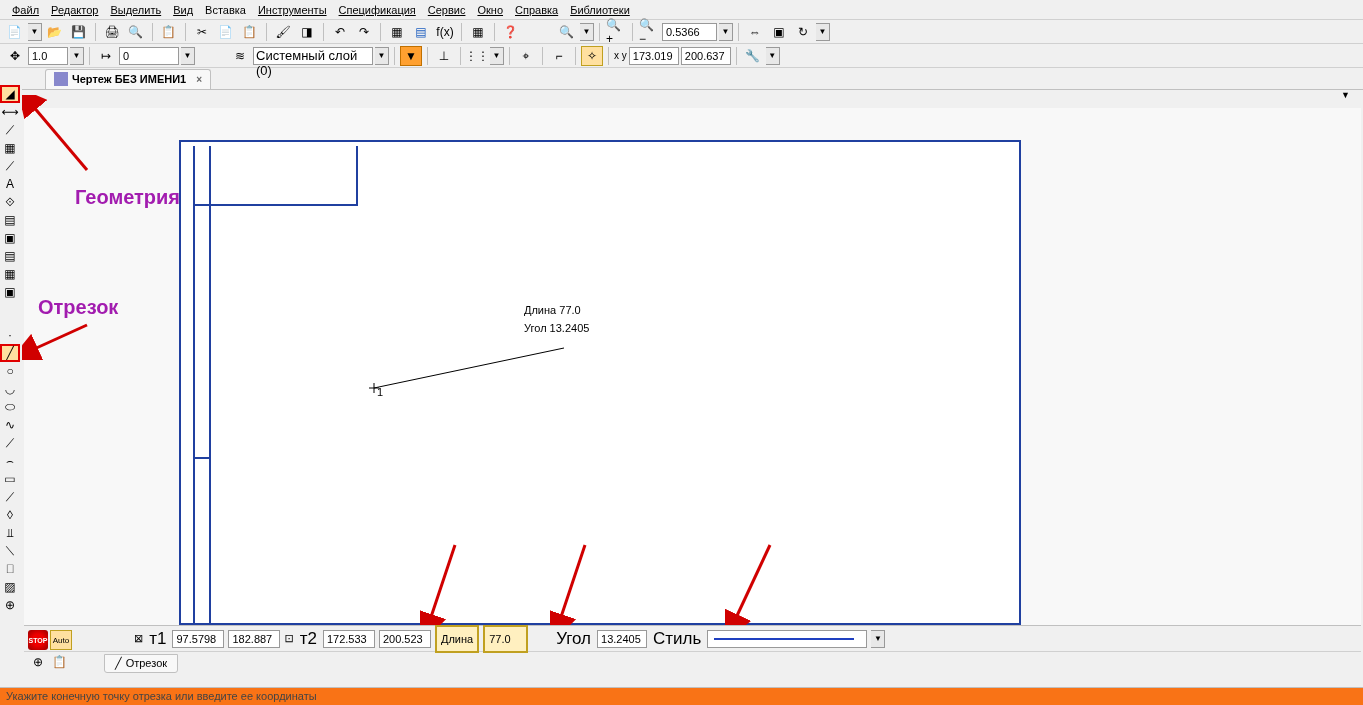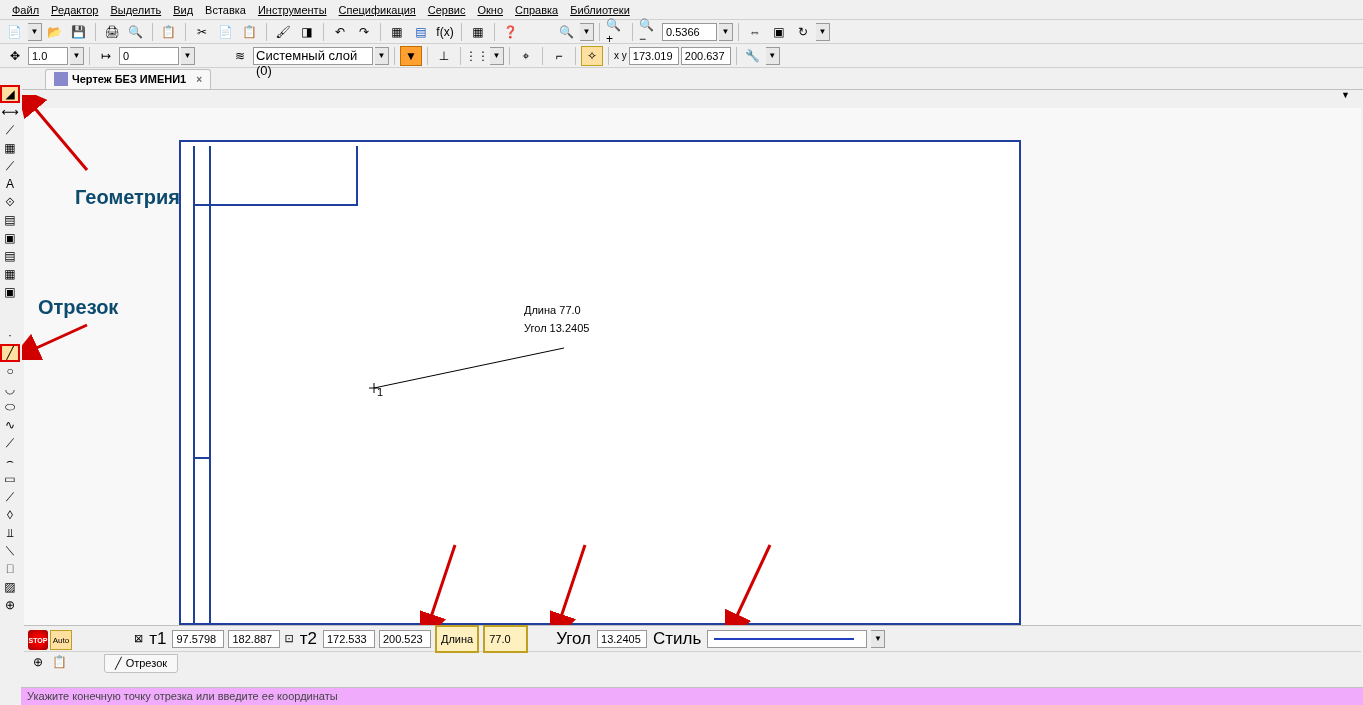--- a/index.html
+++ b/index.html
@@ -34,36 +34,36 @@
 .drawing { position: absolute; left: 155px; top: 32px; right: 340px; bottom: 0; background: white; border: 2px solid #2040a0; }
 .frame-inner { position: absolute; left: 12px; top: 4px; width: 165px; height: 60px; border-bottom: 2px solid #2040a0; border-right: 2px solid #2040a0; }
 .frame-v { position: absolute; left: 12px; top: 4px; bottom: 0; width: 18px; border-left: 2px solid #2040a0; border-right: 2px solid #2040a0; }
 .frame-v2 { position: absolute; left: 12px; top: 315px; height: 180px; width: 18px; border-top: 2px solid #2040a0; border-bottom: 2px solid #2040a0; }
 
 
 .segment { position: absolute; left: 345px; top: 235px; width: 200px; height: 50px; pointer-events: none; }
 .label-text { position: absolute; font-size: 11px; color: #000; }
 
 
-.annotation { position: absolute; color: #0c4a6e; font-weight: bold; font-size: 20px; pointer-events: none; }
+.annotation { position: absolute; color: #a21caf; font-weight: bold; font-size: 20px; pointer-events: none; }
 .arrow-red { position: absolute; pointer-events: none; }
 
 
 .bottom-panel { position: absolute; left: 24px; right: 2px; bottom: 24px; height: 56px; background: #f0f0f0; border-top: 1px solid #c0c0c0; }
 .param-row { display: flex; align-items: center; height: 26px; padding: 2px 42px; gap: 4px; border-bottom: 1px solid #d0d0d0; }
 .param-label { font-size: 17px; padding: 0 2px; }
 .param-input { height: 18px; font-size: 11px; border: 1px solid #999; background: white; padding: 0 3px; }
 .param-hl { border: 2px solid #c0a020 !important; background: #fff0c0 !important; padding: 12px 4px; height: 18px; display: flex; align-items: center; }
 .stop-btn { width: 20px; height: 20px; background: radial-gradient(circle, #e00 40%, #900); border-radius: 3px; display: flex; align-items: center; justify-content: center; color: white; font-size: 7px; font-weight: bold; }
 .auto-btn { width: 22px; height: 20px; background: #ffe0a0; border: 1px solid #c0a020; font-size: 8px; display: flex; align-items: center; justify-content: center; }
 .tab-row { display: flex; align-items: center; height: 22px; padding-left: 80px; }
 .bottom-tab { padding: 2px 10px; background: #f8f8f8; border: 1px solid #c0c0c0; border-radius: 0 0 3px 3px; font-size: 11px; display: flex; align-items: center; gap: 4px; }
 
 
-.statusbar { position: absolute; left: 0; right: 0; bottom: 0; height: 18px; background: #f0abfc; border-top: 1px solid #c0c0c0; padding: 2px 6px; font-size: 11px; color: #444; margin-left: 21px; }
+.statusbar { position: absolute; left: 0; right: 0; bottom: 0; height: 18px; background: #f97316; border-top: 1px solid #c0c0c0; padding: 2px 6px; font-size: 11px; color: #444; }
 
 .style-line { display: inline-block; width: 140px; height: 2px; background: #2040c0; vertical-align: middle; }
 
 .right-dropdown { position: absolute; right: 8px; top: 90px; width: 14px; height: 14px; font-size: 9px; cursor: pointer; }
 </style>
 </head>
 <body>
 
 <div class="menubar">
   <div class="menu-item"><span class="u">Файл</span></div>

